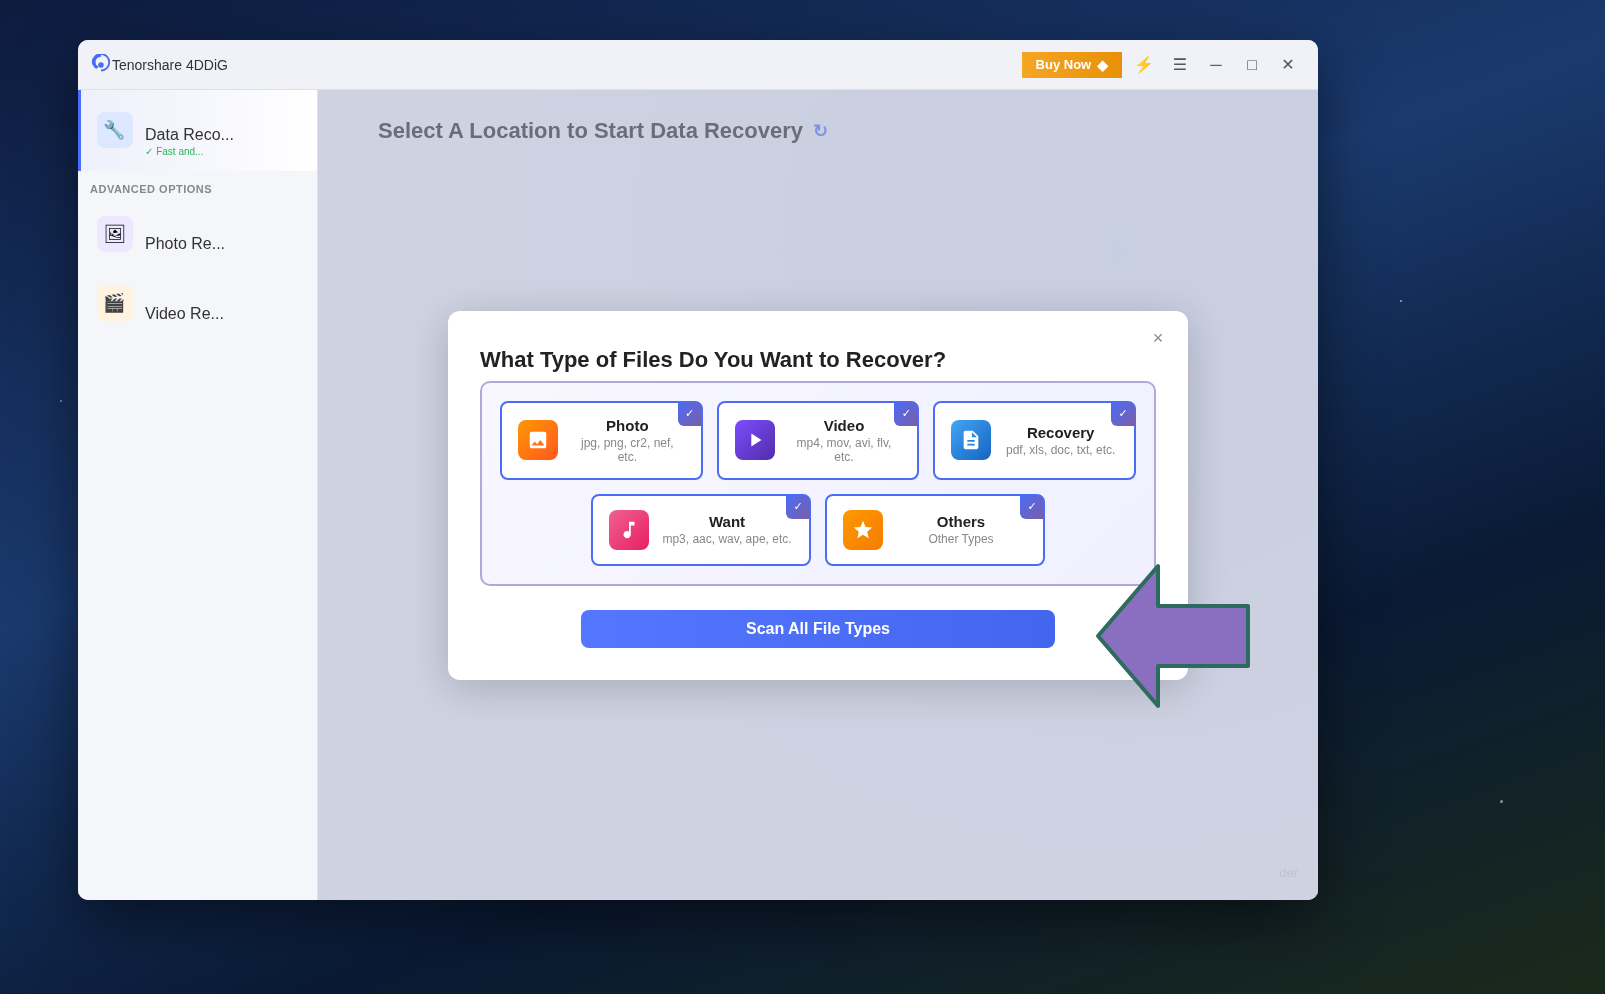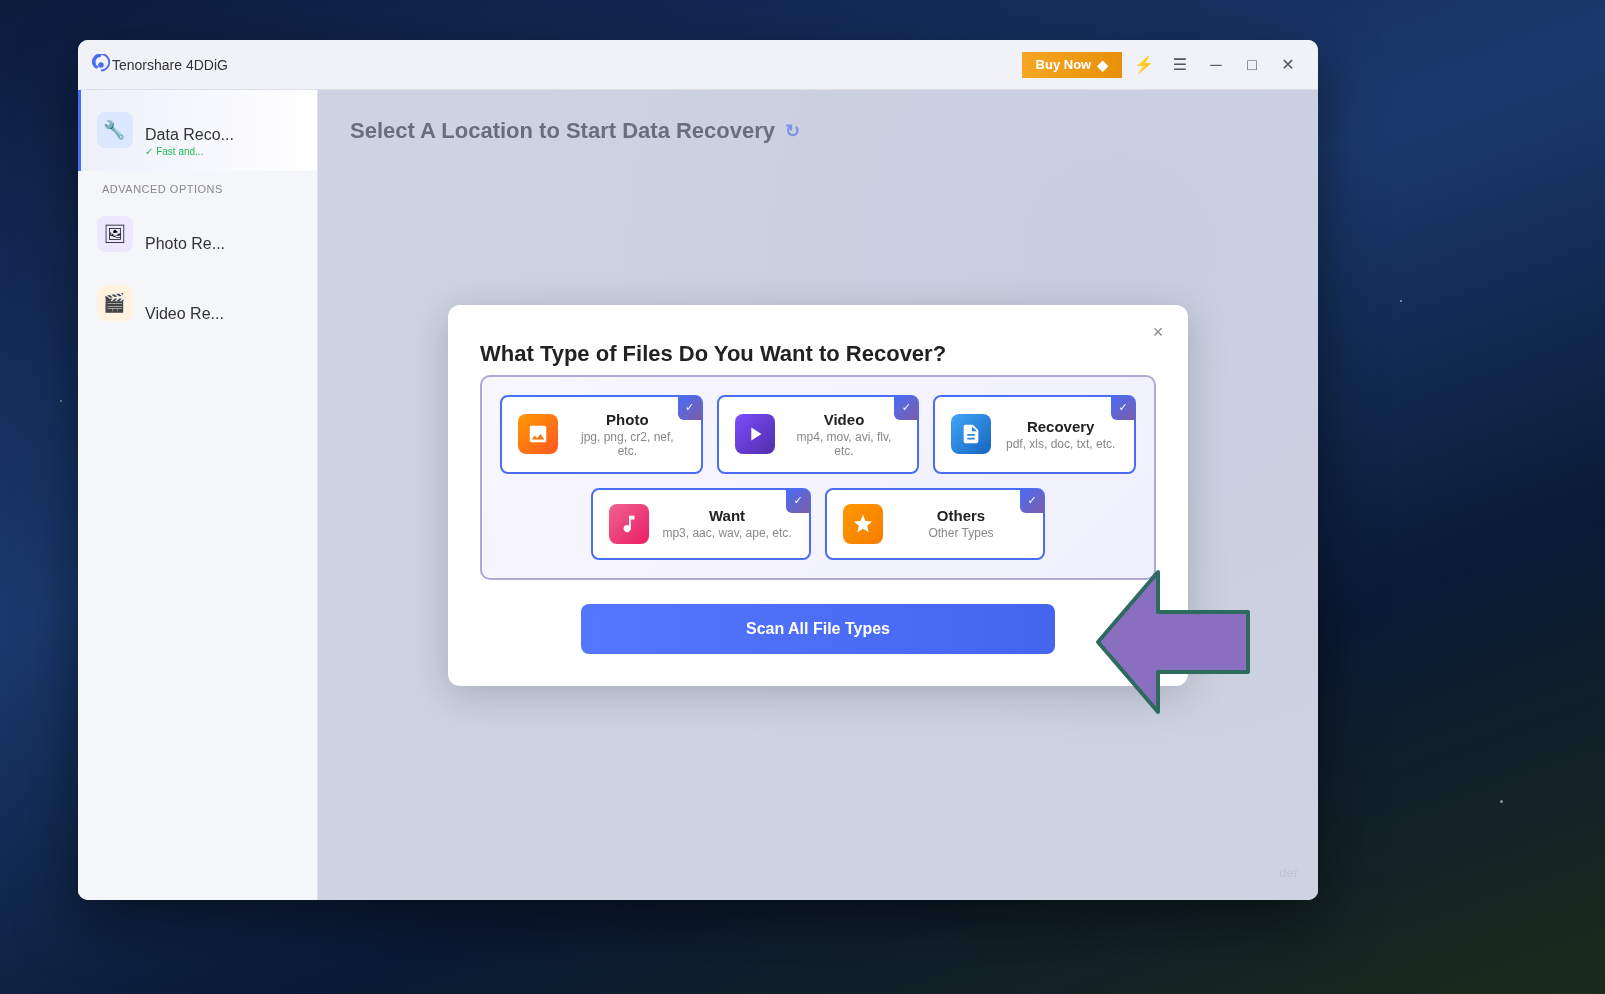--- a/index.html
+++ b/index.html
@@ -139,22 +139,22 @@
       font-size: 10px;
       color: #22bb55;
       display: flex;
       align-items: center;
       gap: 3px;
     }
 
     .sidebar-section-label {
       font-size: 11px;
       color: #888;
-      padding: 12px 24px 4px;
-      font-weight: 400;
+      padding: 12px 12px 4px;
+      font-weight: 700;
       text-transform: uppercase;
       letter-spacing: 0.5px;
     }
 
     
     .main-content {
       flex: 1;
       padding: 28px 32px;
       position: relative;
       background: #e8eaf0;
@@ -162,20 +162,21 @@
     }
 
     .page-title {
       font-size: 22px;
       font-weight: 700;
       color: #222;
       margin-bottom: 8px;
       display: flex;
       align-items: center;
       gap: 10px;
+      margin-left: 28px;
     }
 
     .page-subtitle {
       font-size: 13px;
       color: #666;
       margin-bottom: 24px;
     }
 
     .page-subtitle a {
       color: #4a6cf7;
@@ -339,21 +340,21 @@
 
     
     .scan-btn {
       display: block;
       width: 70%;
       margin: 0 auto;
       background: linear-gradient(90deg, #5577ff, #4466ee);
       color: white;
       border: none;
       border-radius: 8px;
-      padding: 16px;
+      padding: 10px;
       font-size: 16px;
       font-weight: 600;
       cursor: pointer;
       text-align: center;
     }
 
     
     .arrow-annotation {
       position: absolute;
       bottom: -60px;

